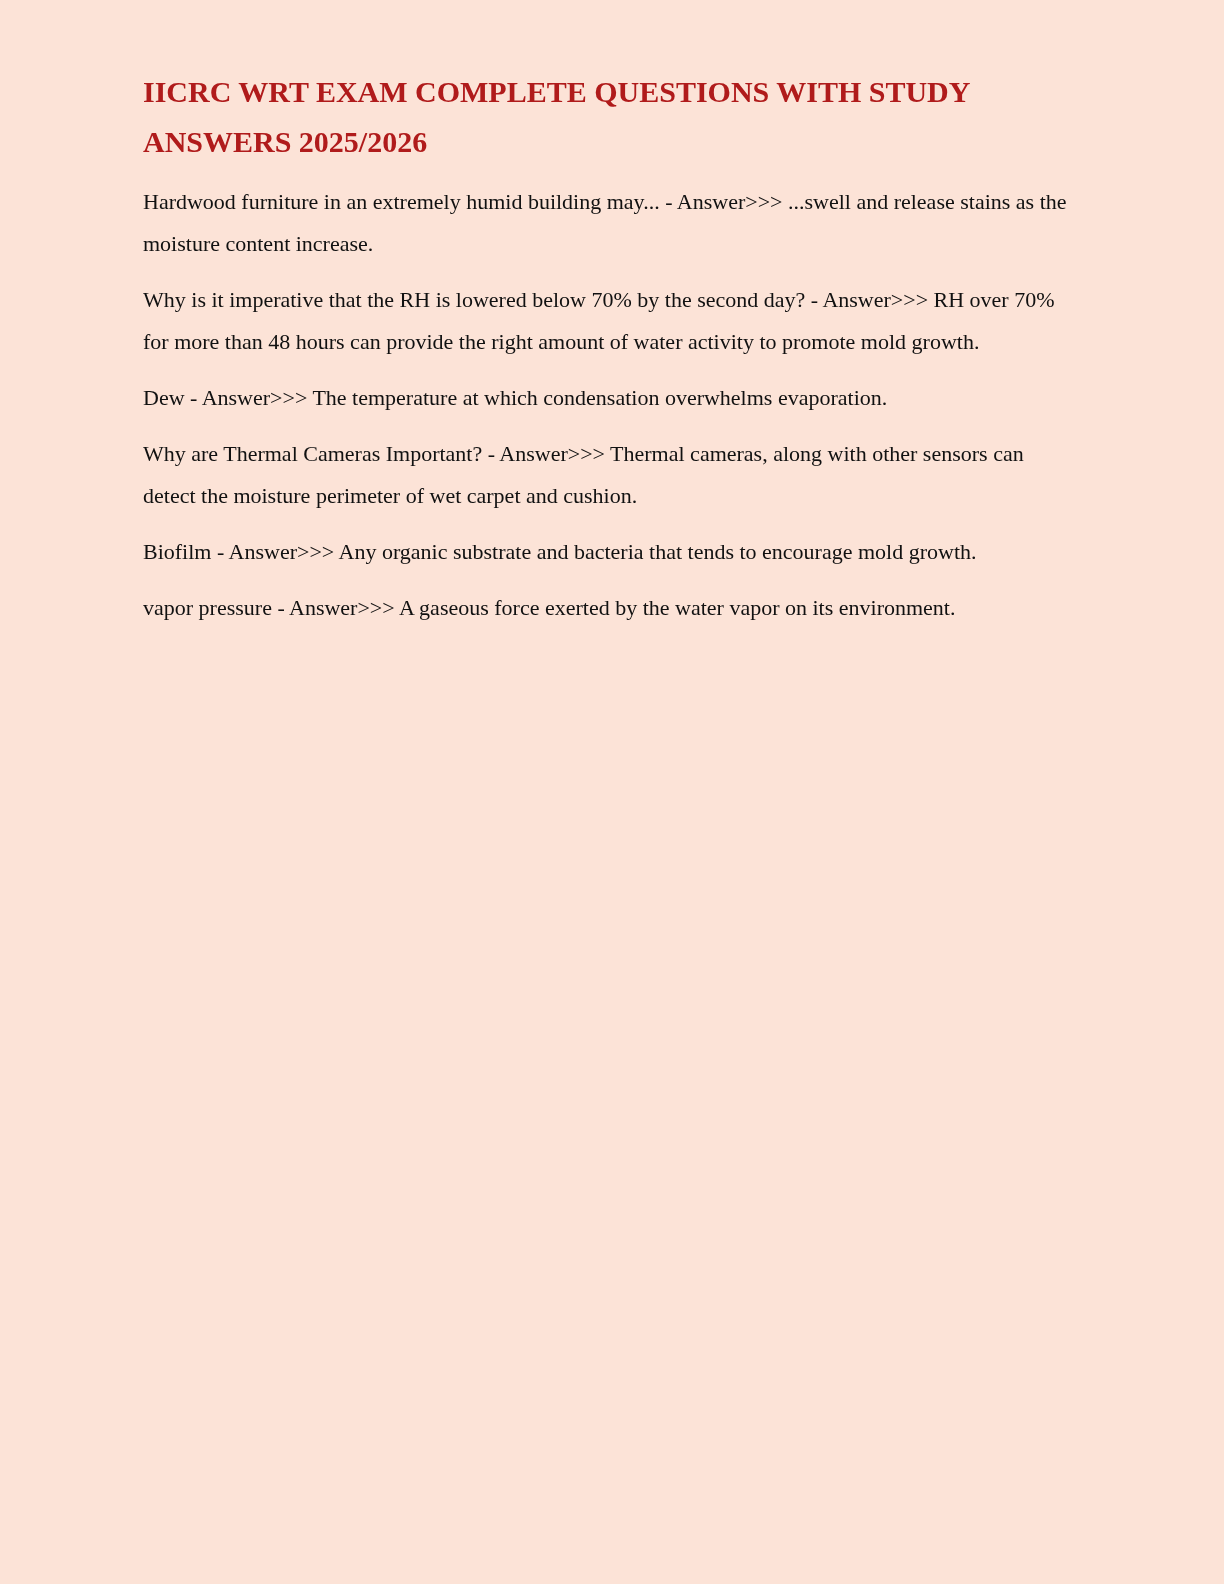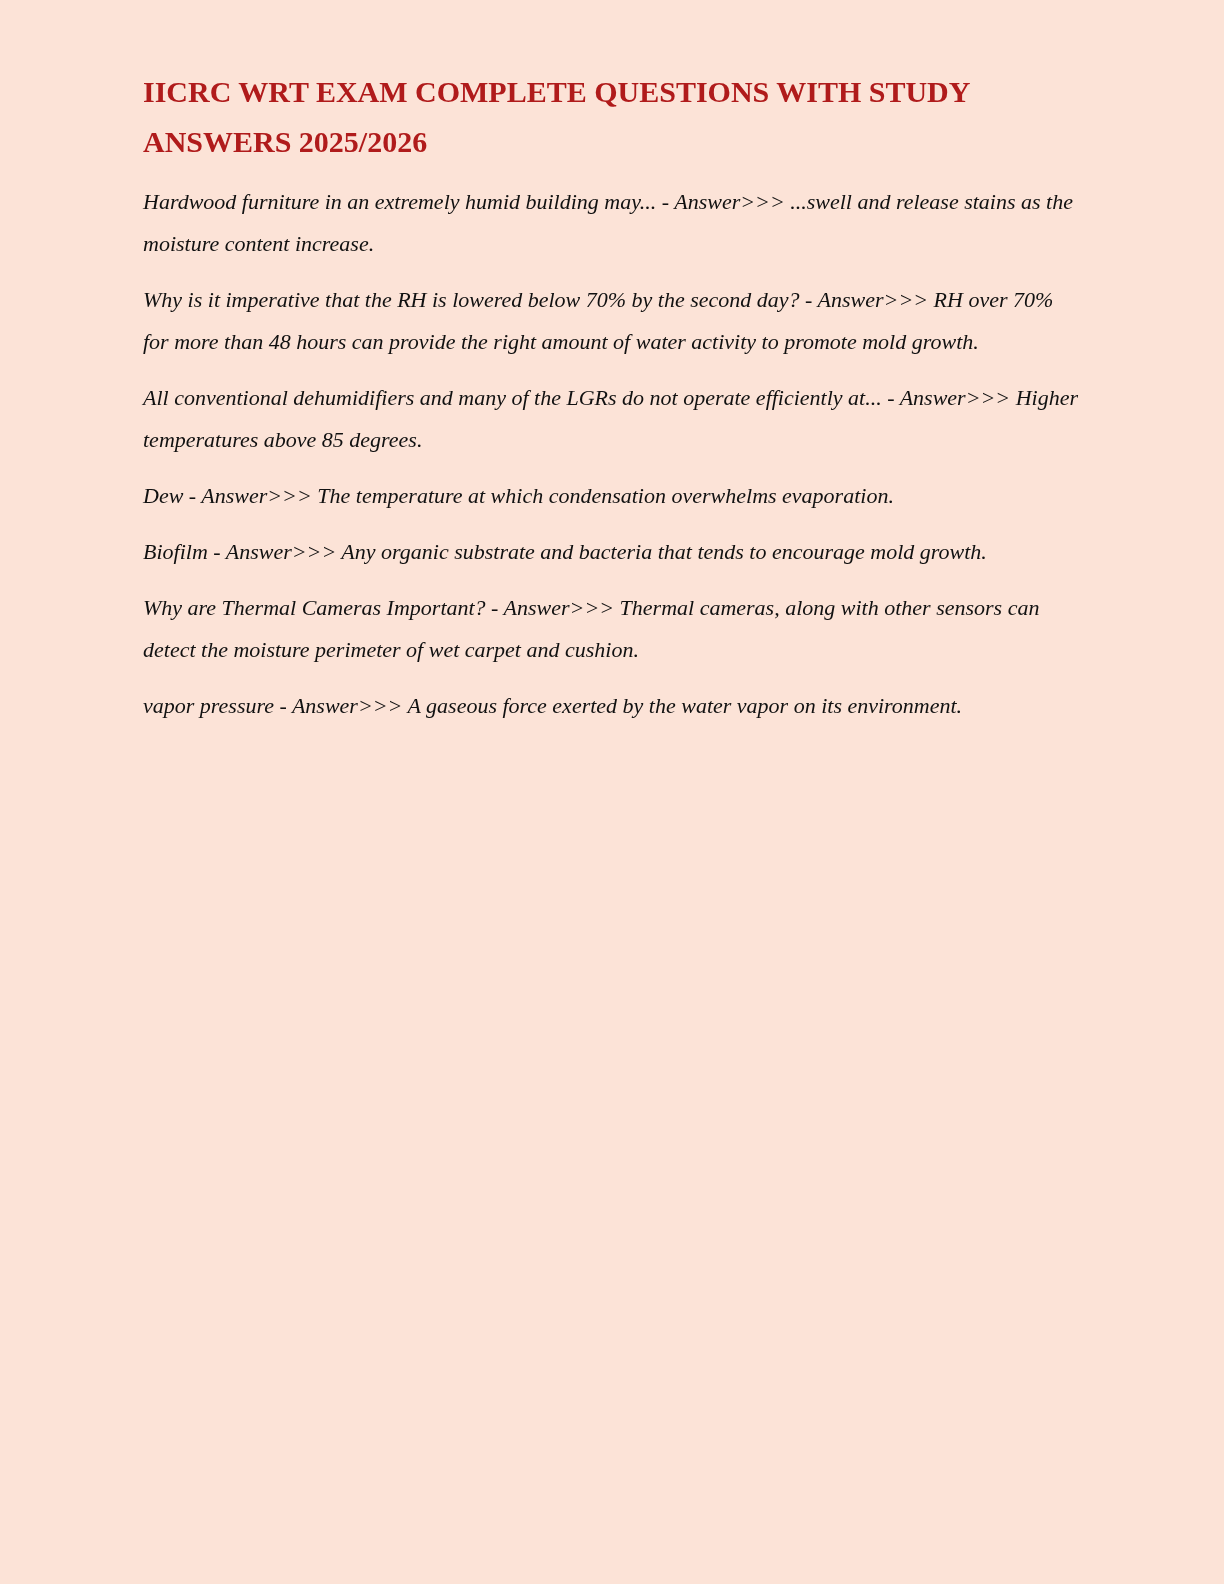--- a/index.html
+++ b/index.html
@@ -23,29 +23,27 @@
     font-size: 30px;
     font-weight: bold;
     line-height: 50px;
   }
   p.qa {
     margin: 0 0 14px 0;
     color: #111111;
     font-size: 22px;
     font-weight: normal;
     line-height: 42px;
-    font-style: italic;
   }
 </style>
 </head>
 <body>
 
 <div class="page">
   <h1 class="doc-title">IICRC WRT EXAM COMPLETE QUESTIONS WITH STUDY ANSWERS 2025/2026</h1>
 
   <p class="qa">Hardwood furniture in an extremely humid building may... - Answer&gt;&gt;&gt; ...swell and release stains as the moisture content increase.</p>
   <p class="qa">Why is it imperative that the RH is lowered below 70% by the second day? - Answer&gt;&gt;&gt; RH over 70% for more than 48 hours can provide the right amount of water activity to promote mold growth.</p>
-  <p class="qa">All conventional dehumidifiers and many of the LGRs do not operate efficiently at... - Answer&gt;&gt;&gt; Higher temperatures above 85 degrees.</p>
   <p class="qa">Dew - Answer&gt;&gt;&gt; The temperature at which condensation overwhelms evaporation.</p>
+  <p class="qa">Why are Thermal Cameras Important? - Answer&gt;&gt;&gt; Thermal cameras, along with other sensors can detect the moisture perimeter of wet carpet and cushion.</p>
   <p class="qa">Biofilm - Answer&gt;&gt;&gt; Any organic substrate and bacteria that tends to encourage mold growth.</p>
-  <p class="qa">Why are Thermal Cameras Important? - Answer&gt;&gt;&gt; Thermal cameras, along with other sensors can detect the moisture perimeter of wet carpet and cushion.</p>
   <p class="qa">vapor pressure - Answer&gt;&gt;&gt; A gaseous force exerted by the water vapor on its environment.</p>
 </div>
 
 </body></html>

